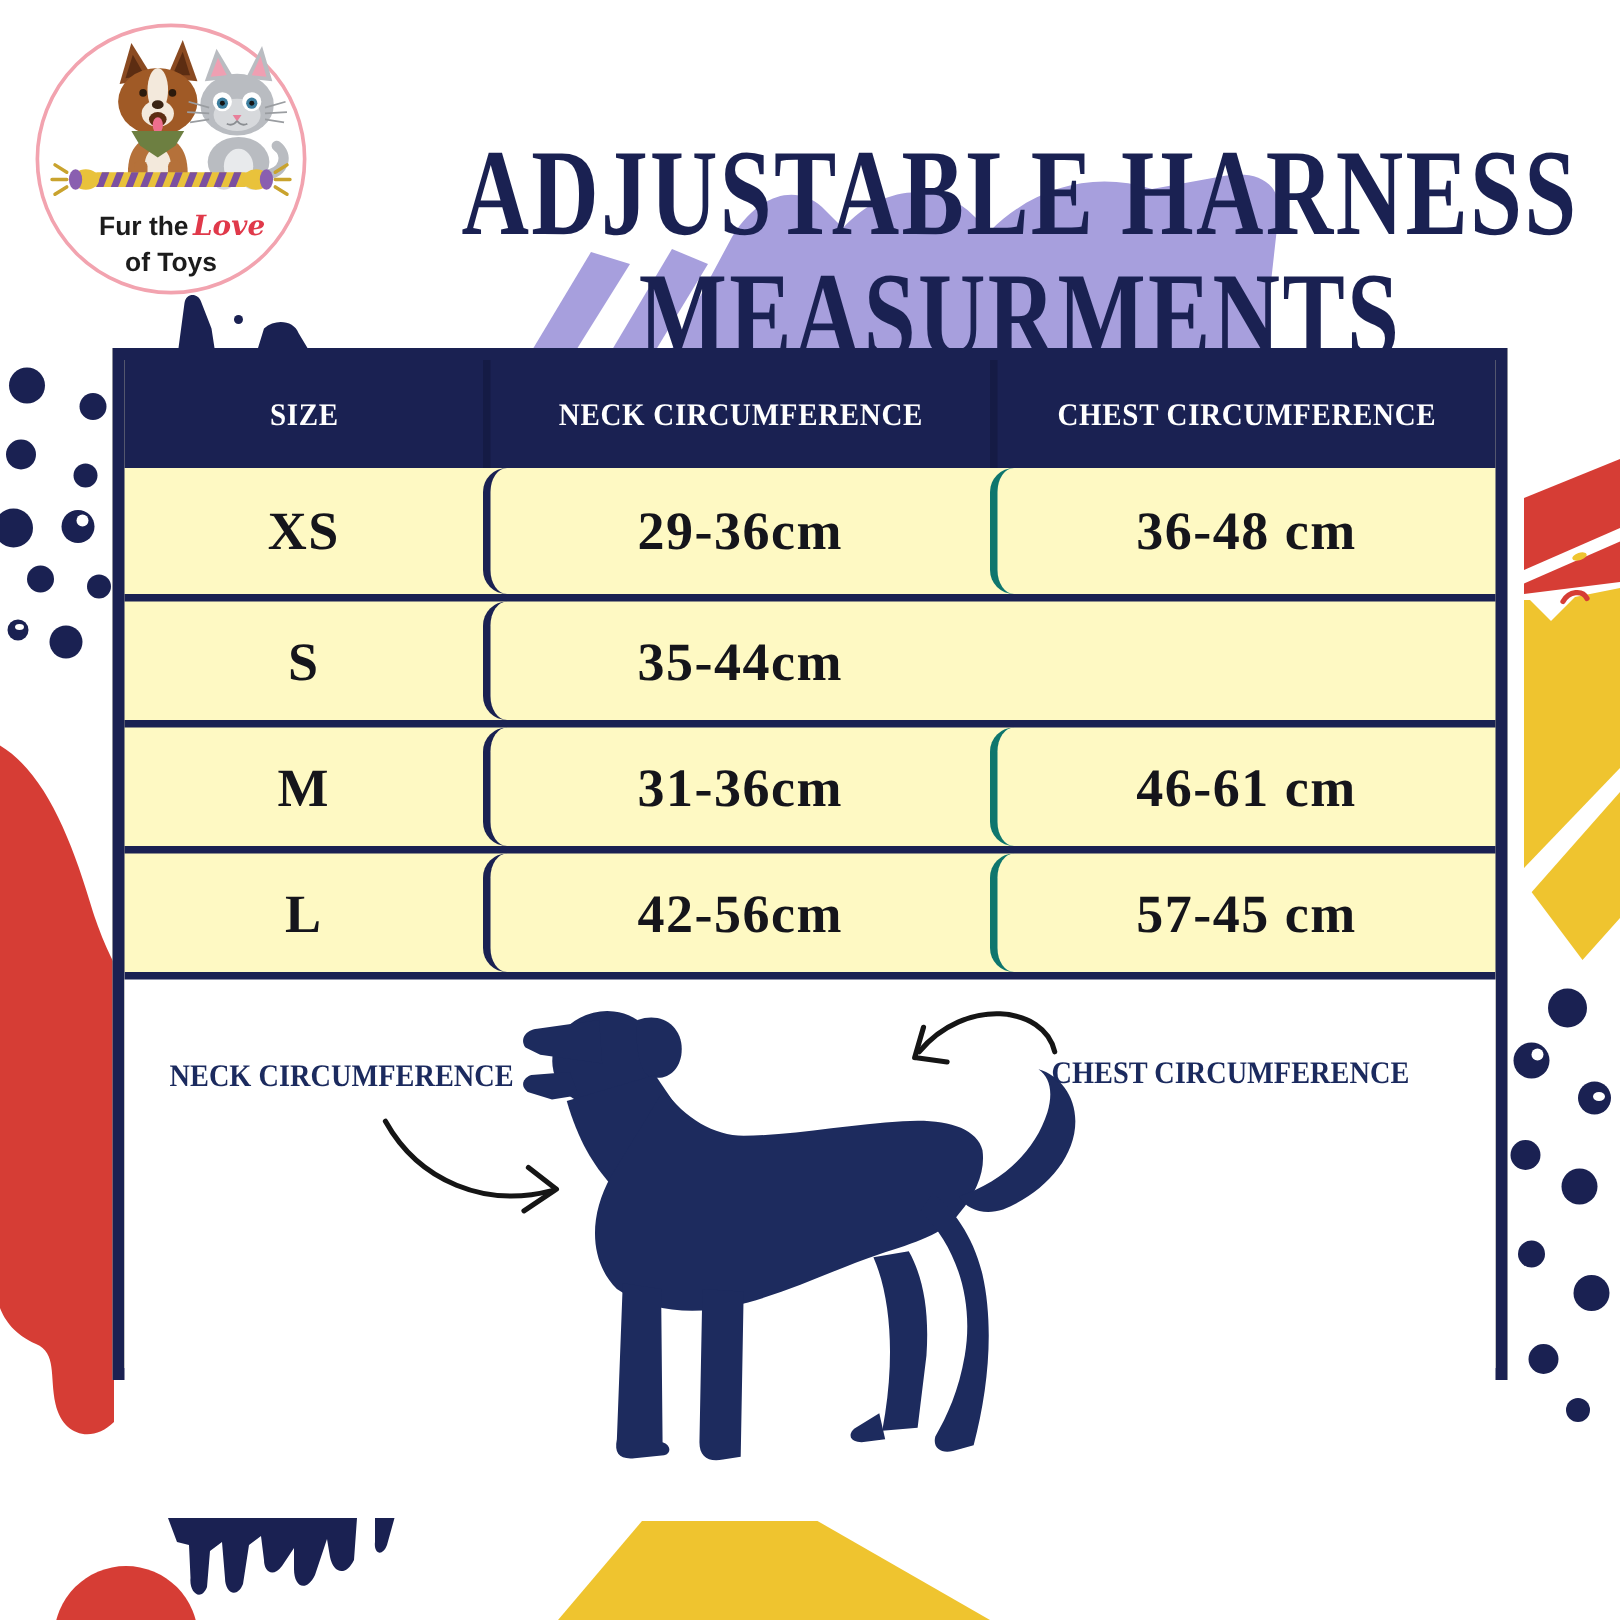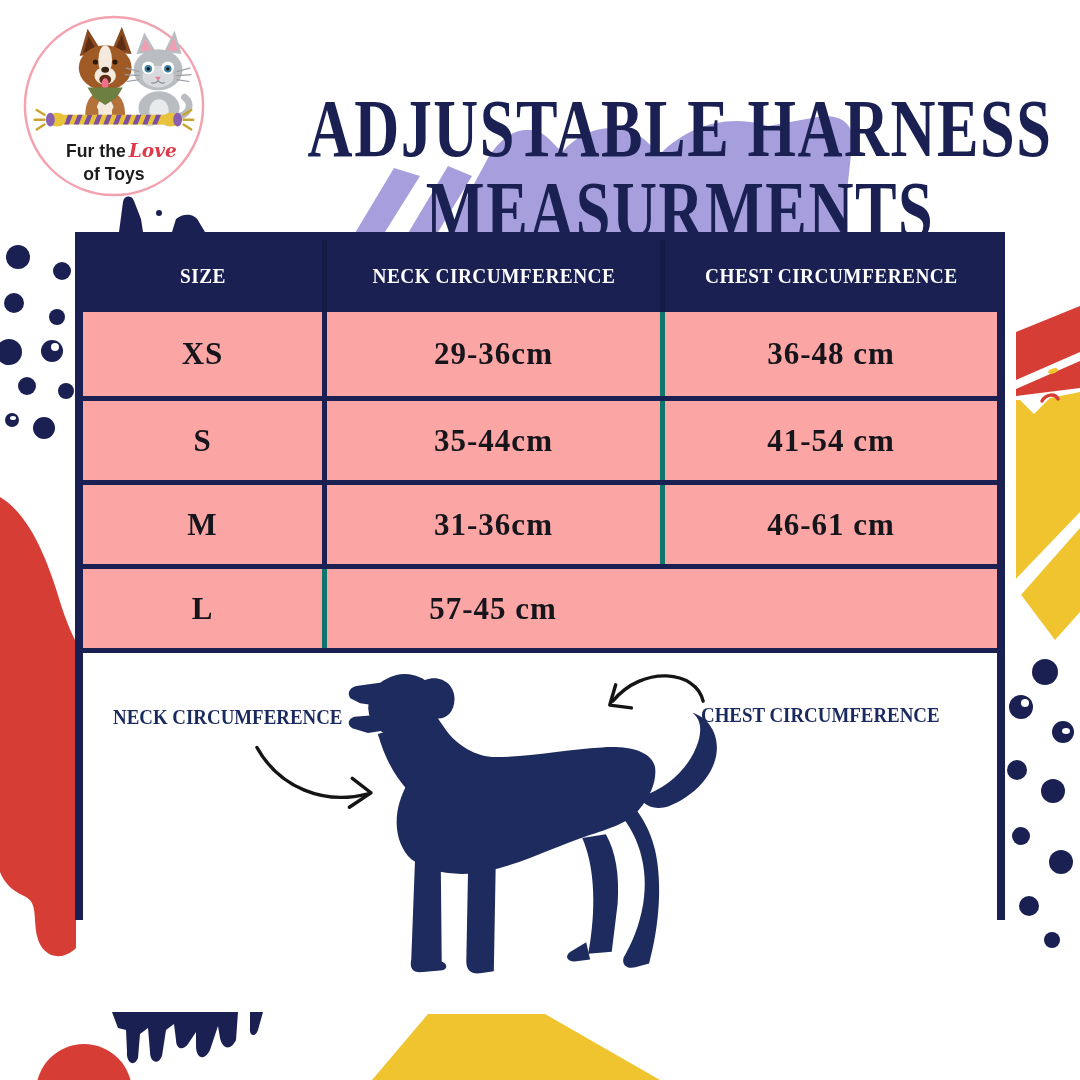--- a/index.html
+++ b/index.html
@@ -11,28 +11,28 @@
   
   .logo{position:absolute;left:21px;top:13px;width:186px;height:186px;z-index:4;}
 
   
   .title{position:absolute;left:190px;top:48px;width:890px;text-align:center;z-index:2;
          color:#1a2152;font-weight:700;font-size:82px;line-height:82px;letter-spacing:2px;margin-top:40px;}
   .title-inner{display:inline-block;transform:scaleX(.76);transform-origin:50% 0;white-space:nowrap;}
 
   
   .size-table{position:absolute;left:75px;top:232px;width:930px;height:688px;z-index:3;
-              border:8px solid #1a2152;background:#fca5a5;box-sizing:border-box;}
+              border:8px solid #1a2152;background:#fef9c3;box-sizing:border-box;}
   .thead{display:flex;height:72px;background:#1a2152;}
   .th{display:flex;align-items:center;justify-content:center;color:#ffffff;
       font-weight:700;font-size:21px;letter-spacing:.5px;box-sizing:border-box;}
   .trow{display:flex;height:84px;box-sizing:border-box;}
   .trow + .trow{border-top:5px solid #1a2152;}
   .td{display:flex;align-items:center;justify-content:center;color:#15151b;
-      font-weight:700;font-size:31px;letter-spacing:1px;box-sizing:border-box;}
+      font-weight:700;font-size:36px;letter-spacing:1px;box-sizing:border-box;border-radius:16px;}
   .c1{width:239px;}
   .c2{width:338px;border-left:5px solid #1a2152;}
   .c3{width:337px;border-left:5px solid #0f766e;}
   .thead .c2,.thead .c3{border-left:5px solid #151b45;}
   .cond{display:inline-block;transform:scaleX(.92);white-space:nowrap;}
 
   .tdiagram{position:relative;height:349px;border-top:5px solid #1a2152;background:#fff;}
   .diagram-svg{position:absolute;left:0;top:0;}
   .diag-label{position:absolute;color:#1b2a5e;font-weight:700;font-size:21px;z-index:2;white-space:nowrap;}
   .diag-label .cond{transform:scaleX(.9);transform-origin:0 0;}
@@ -203,29 +203,29 @@
     </div>
 
     <div class="trow">
       <div class="td c1">XS</div>
       <div class="td c2">29-36cm</div>
       <div class="td c3">36-48 cm</div>
     </div>
     <div class="trow">
       <div class="td c1">S</div>
       <div class="td c2">35-44cm</div>
-      <div class="td c3">41-54 cm</div>
     </div>
     <div class="trow">
       <div class="td c1">M</div>
       <div class="td c2">31-36cm</div>
       <div class="td c3">46-61 cm</div>
     </div>
     <div class="trow">
       <div class="td c1">L</div>
+      <div class="td c2">42-56cm</div>
       <div class="td c3">57-45 cm</div>
     </div>
 
     <div class="tdiagram">
       <div class="diag-label neck-label"><span class="cond">NECK CIRCUMFERENCE</span></div>
       <div class="diag-label chest-label"><span class="cond">CHEST CIRCUMFERENCE</span></div>
 
       <svg class="diagram-svg" width="914" height="349" viewBox="0 0 930 362" preserveAspectRatio="none">
 
         <g fill="#1d2b5e">

